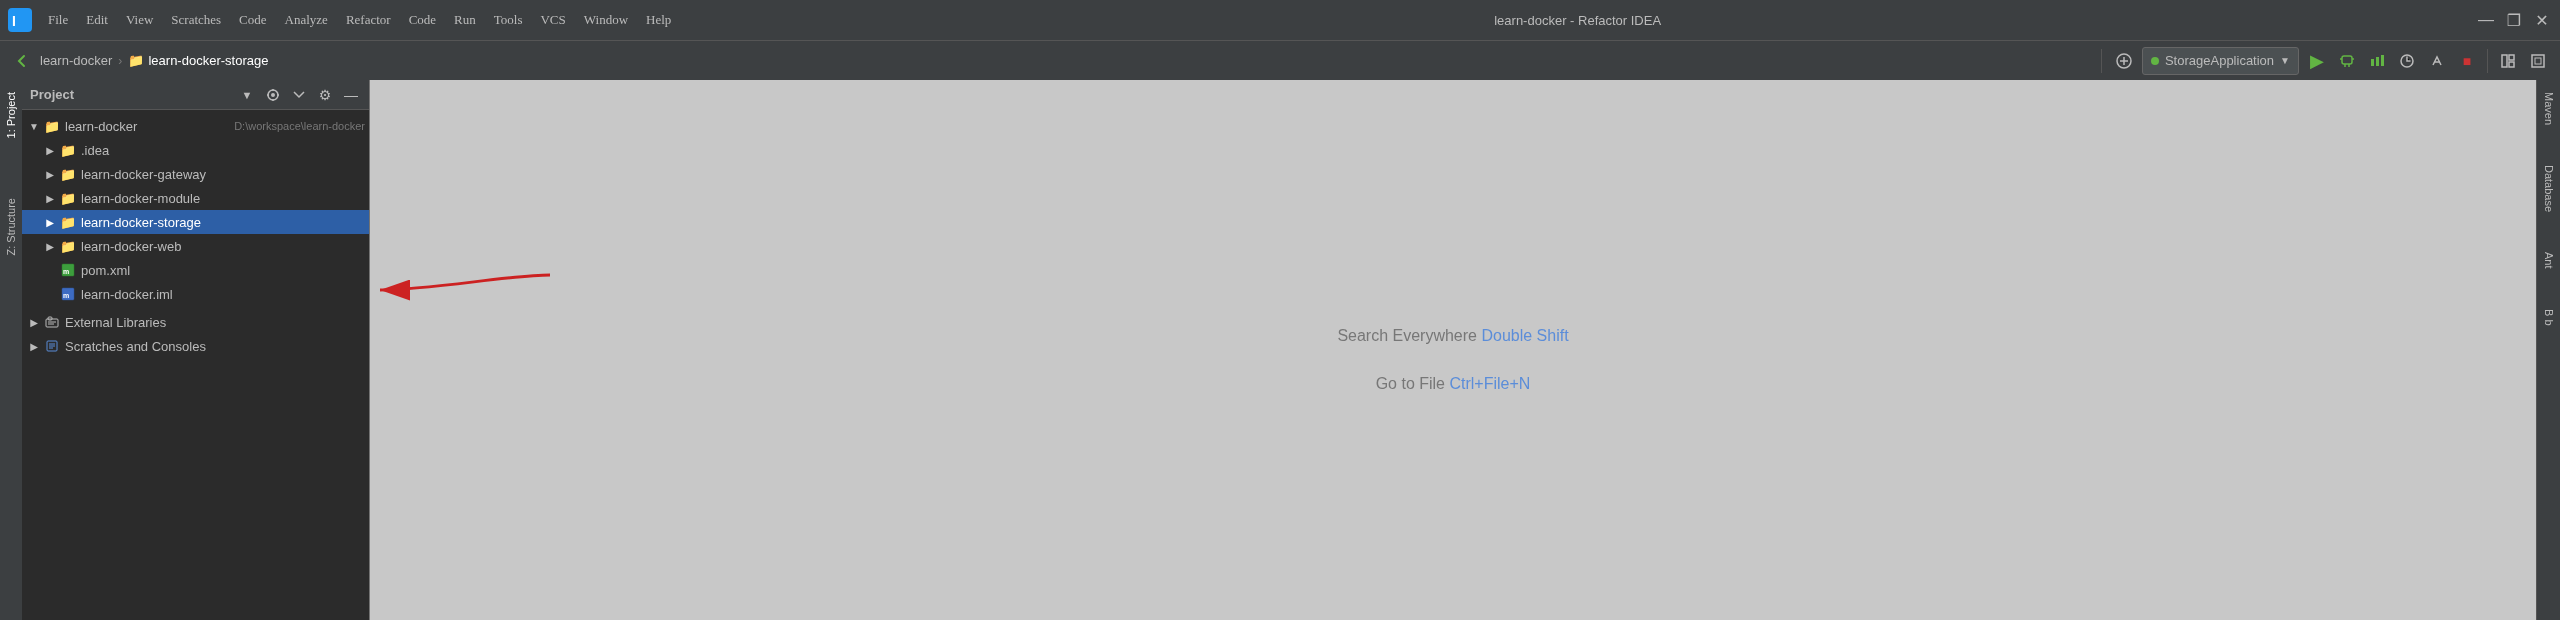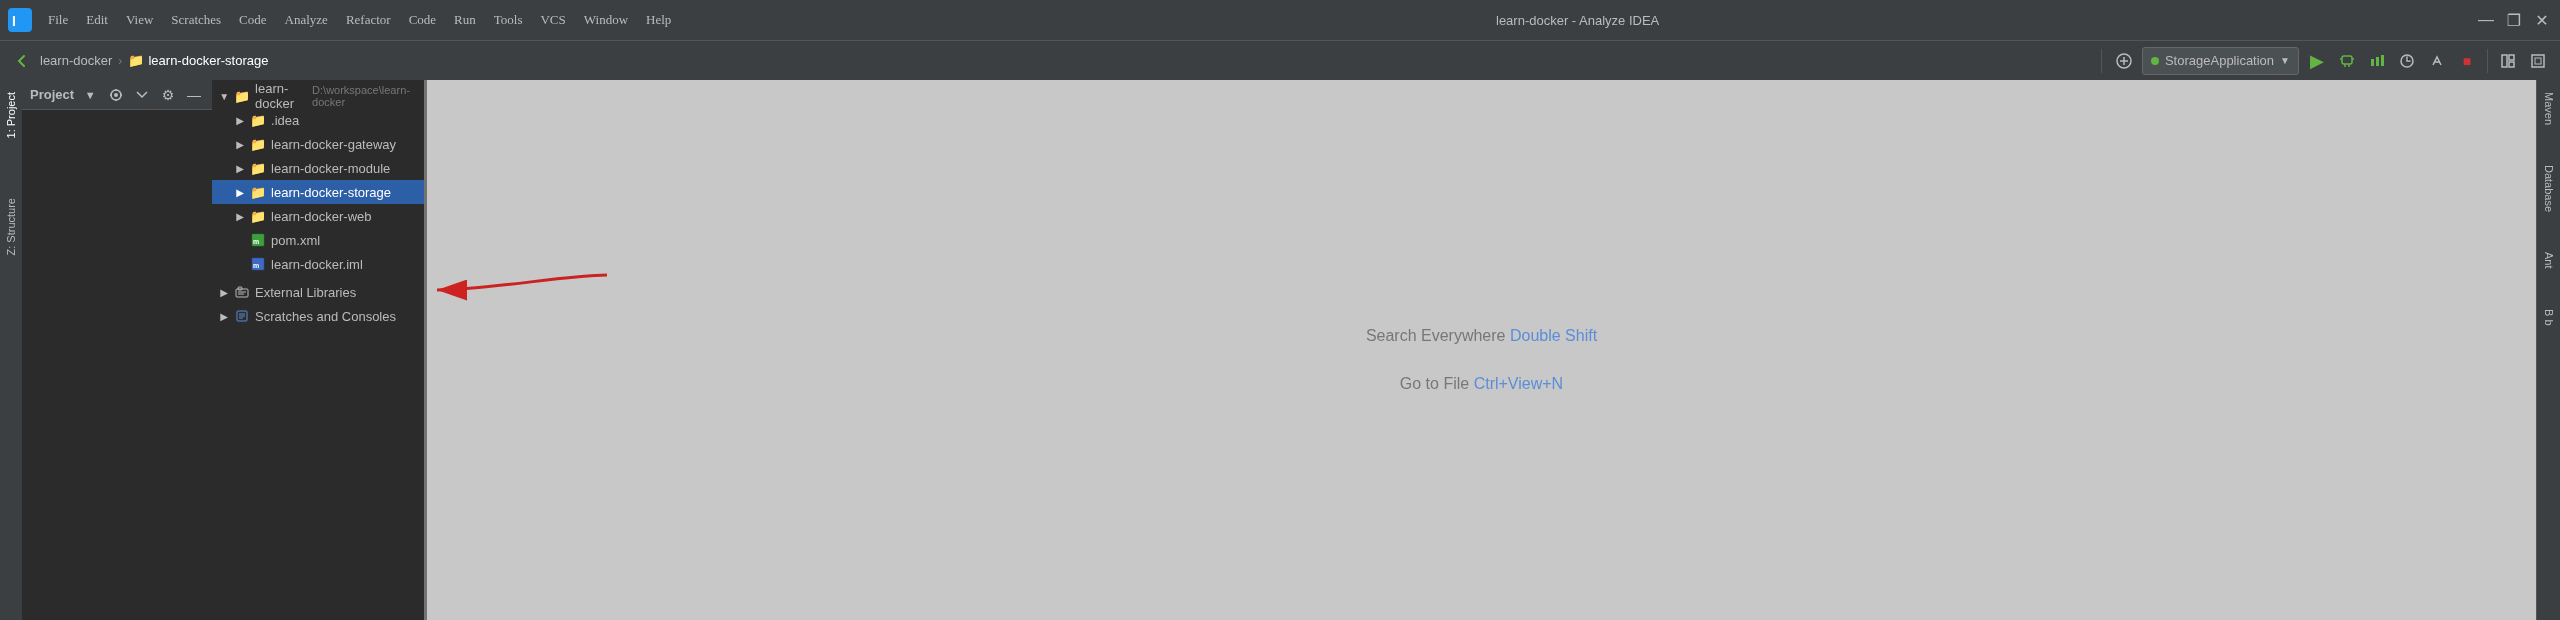--- a/index.html
+++ b/index.html
@@ -159,26 +159,26 @@
       color: #bbbbbb;
       font-size: 11px;
       padding: 8px 2px;
       cursor: pointer;
       white-space: nowrap;
     }
     .side-tab-left.active { color: #ffffff; }
 
     
     .project-panel {
-      width: 405px;
+      width: 348px;
       background: #2b2b2b;
       display: flex;
-      flex-direction: row;
-      flex-shrink: 0;
-      border-right: 3px solid #737373;
+      flex-direction: column;
+      flex-shrink: 0;
+      border-right: 1px solid #737373;
     }
     .project-panel-header {
       height: 30px;
       background: #3c3f41;
       display: flex;
       align-items: center;
       padding: 0 8px;
       gap: 6px;
       border-bottom: 1px solid #555;
     }
@@ -324,21 +324,21 @@
     <span class="menu-item">Code</span>
     <span class="menu-item">Analyze</span>
     <span class="menu-item">Refactor</span>
     <span class="menu-item">Code</span>
     <span class="menu-item">Run</span>
     <span class="menu-item">Tools</span>
     <span class="menu-item">VCS</span>
     <span class="menu-item">Window</span>
     <span class="menu-item">Help</span>
   </div>
-  <div class="title-bar-title">learn-docker - Analyze IDEA</div>
+  <div class="title-bar-title">learn-docker - Refactor IDEA</div>
   <div class="title-bar-controls">
     <div class="title-btn">—</div>
     <div class="title-btn">❐</div>
     <div class="title-btn close">✕</div>
   </div>
 </div>
 
 <div class="toolbar">
 
   <div class="toolbar-btn">
@@ -552,21 +552,21 @@
       </defs>
       <path d="M 180 15 C 140 15 60 30 10 30" stroke="#cc2222" stroke-width="3" fill="none" marker-end="url(#arrowhead)"></path>
     </svg>
 
     <div class="editor-hint">
       <span>Search Everywhere</span>
       <span class="hint-key">Double Shift</span>
     </div>
     <div class="editor-hint">
       <span>Go to File</span>
-      <span class="hint-key">Ctrl+View+N</span>
+      <span class="hint-key">Ctrl+File+N</span>
     </div>
   </div>
 
   <div class="side-tabs-right">
     <div class="side-tab-right">Maven</div>
     <div style="margin-top: 20px;"></div>
     <div class="side-tab-right">Database</div>
     <div style="margin-top: 20px;"></div>
     <div class="side-tab-right">Ant</div>
     <div style="margin-top: 20px;"></div>

